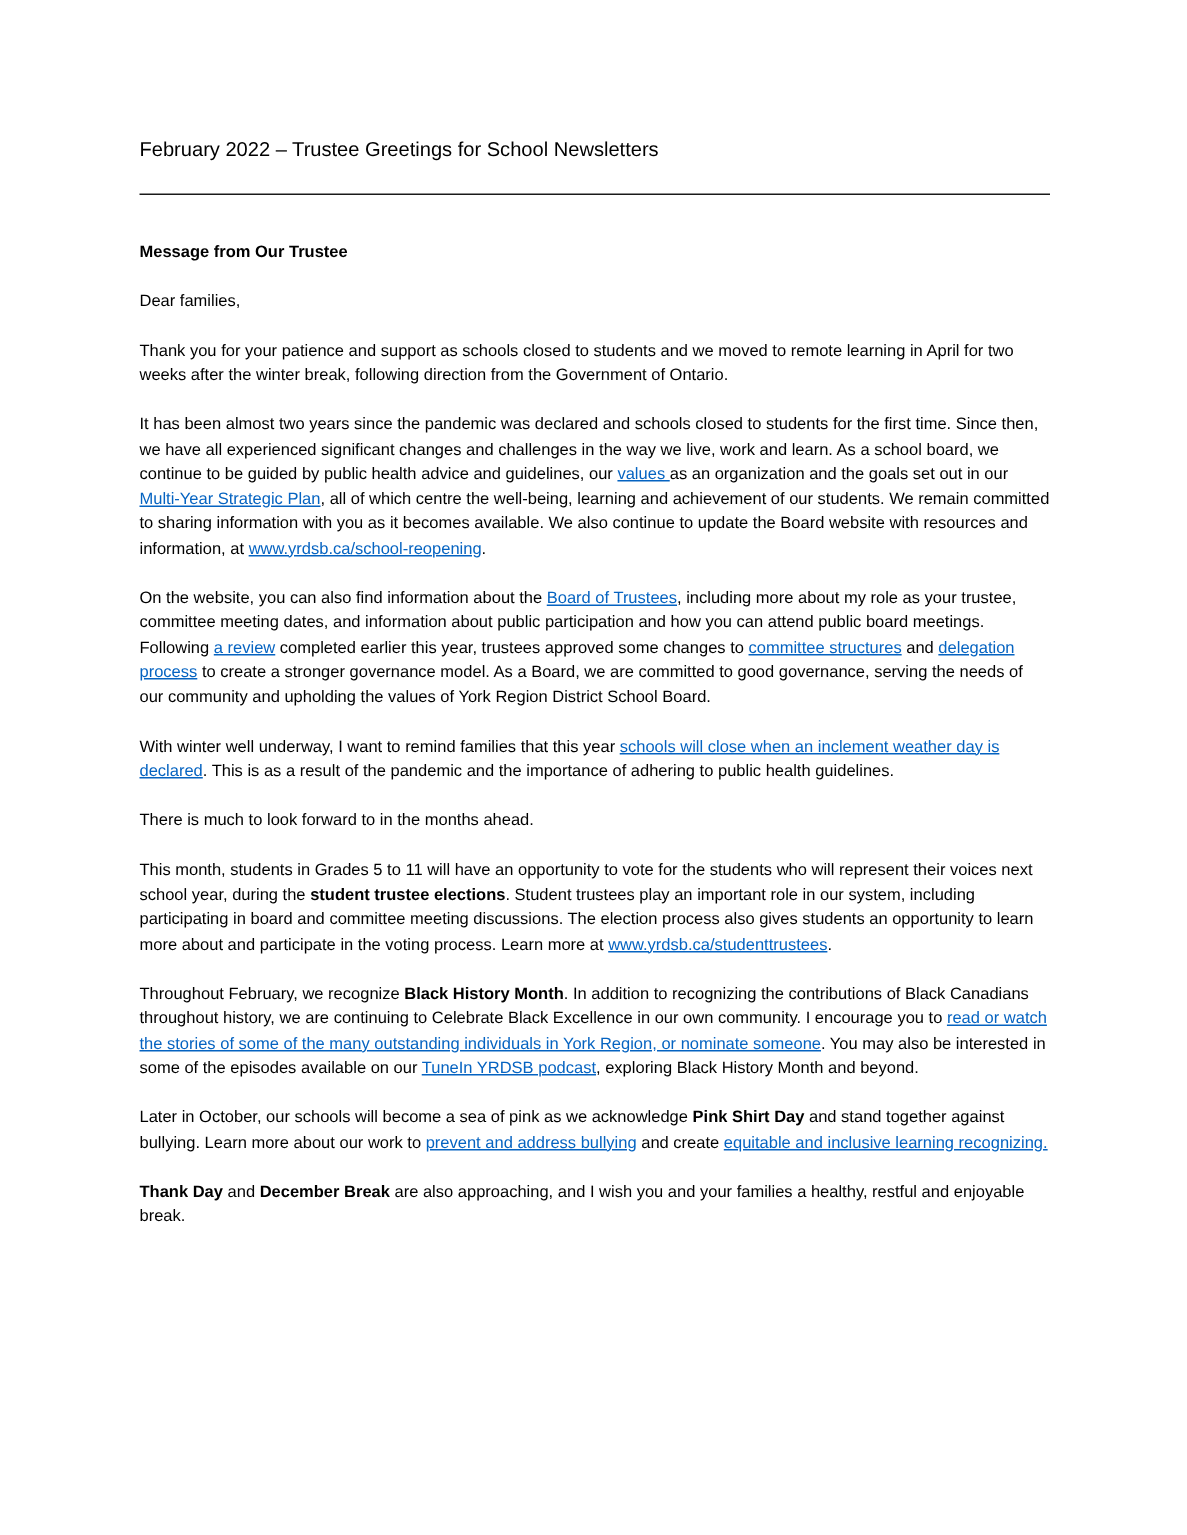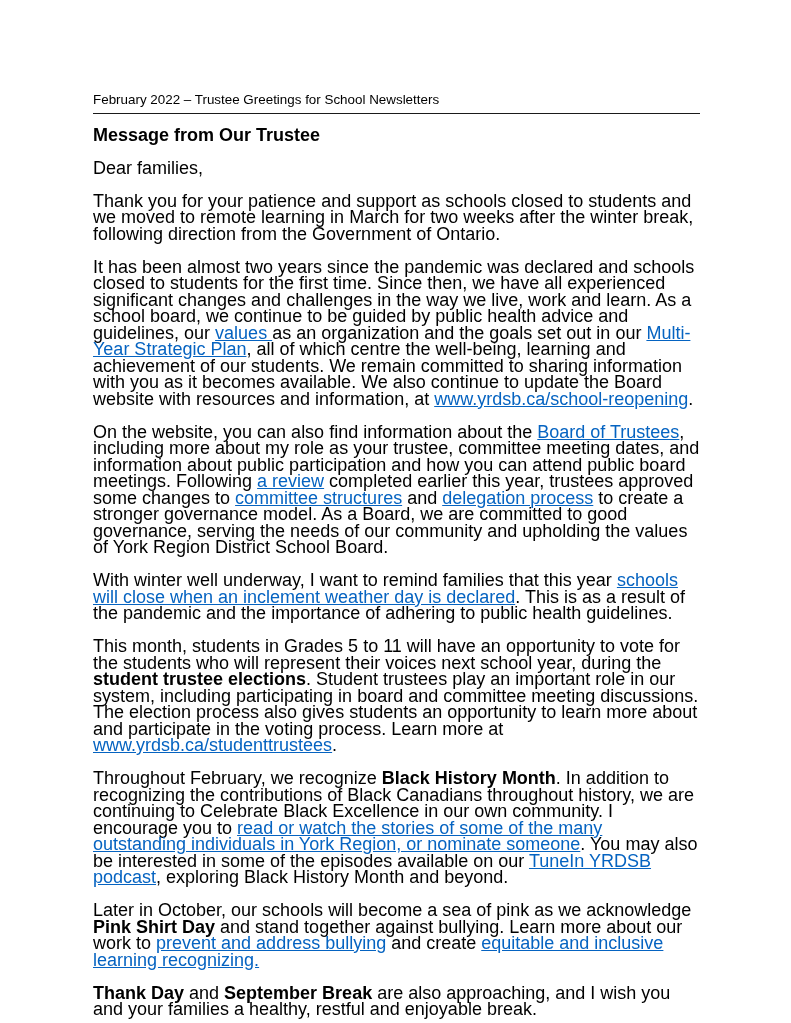--- a/index.html
+++ b/index.html
@@ -18,26 +18,26 @@
     box-sizing: border-box;
     width: 791px;
     height: 1023px;
     padding: 92px 91px 0 93px;
     background: #ffffff;
   }
   .doc-header {
     font-size: 13.4px;
     line-height: 16.5px;
     border-bottom: 1.5px solid #1a1a1a;
-    padding-bottom: 4px;
-    margin-bottom: 13px;
+    padding-bottom: 20px;
+    margin-bottom: 30px;
     white-space: nowrap;
   }
   .doc-body p {
-    font-size: 18px;
+    font-size: 11px;
     line-height: 16.5px;
     margin: 0 0 16.5px 0;
   }
   .doc-body strong {
     font-weight: bold;
   }
   .doc-body a {
     color: var(--link-color, #0563C1);
     text-decoration: underline;
     cursor: pointer;
@@ -46,22 +46,23 @@
 </head>
 <body>
 
 <div class="page">
   <div class="doc-header">
     <span>February 2022 – Trustee Greetings for School Newsletters</span>
   </div>
   <div class="doc-body">
       <p><strong>Message from Our Trustee</strong></p>
       <p><span>Dear families,</span></p>
-      <p><span>Thank you for your patience and support as schools closed to students and we moved to remote learning in March for two weeks after the winter break, following direction from the Government of Ontario.</span></p>
+      <p><span>Thank you for your patience and support as schools closed to students and we moved to remote learning in April for two weeks after the winter break, following direction from the Government of Ontario.</span></p>
       <p><span>It has been almost two years since the pandemic was declared and schools closed to students for the first time. Since then, we have all experienced significant changes and challenges in the way we live, work and learn. As a school board, we continue to be guided by public health advice and guidelines, our </span><a href="#">values </a><span>as an organization and the goals set out in our </span><a href="#">Multi-Year Strategic Plan</a><span>, all of which centre the well-being, learning and achievement of our students. We remain committed to sharing information with you as it becomes available. We also continue to update the Board website with resources and information, at </span><a href="#">www.yrdsb.ca/school-reopening</a><span>.</span></p>
       <p><span>On the website, you can also find information about the </span><a href="#">Board of Trustees</a><span>, including more about my role as your trustee, committee meeting dates, and information about public participation and how you can attend public board meetings. Following </span><a href="#">a review</a><span> completed earlier this year, trustees approved some changes to </span><a href="#">committee structures</a><span> and </span><a href="#">delegation process</a><span> to create a stronger governance model. As a Board, we are committed to good governance, serving the needs of our community and upholding the values of York Region District School Board.</span></p>
       <p><span>With winter well underway, I want to remind families that this year </span><a href="#">schools will close when an inclement weather day is declared</a><span>. This is as a result of the pandemic and the importance of adhering to public health guidelines.</span></p>
+      <p><span>There is much to look forward to in the months ahead.</span></p>
       <p><span>This month, students in Grades 5 to 11 will have an opportunity to vote for the students who will represent their voices next school year, during the </span><strong>student trustee elections</strong><span>. Student trustees play an important role in our system, including participating in board and committee meeting discussions. The election process also gives students an opportunity to learn more about and participate in the voting process. Learn more at </span><a href="#">www.yrdsb.ca/studenttrustees</a><span>.</span></p>
       <p><span>Throughout February, we recognize </span><strong>Black History Month</strong><span>. In addition to recognizing the contributions of Black Canadians throughout history, we are continuing to Celebrate Black Excellence in our own community. I encourage you to </span><a href="#">read or watch the stories of some of the many outstanding individuals in York Region, or nominate someone</a><span>. You may also be interested in some of the episodes available on our </span><a href="#">TuneIn YRDSB podcast</a><span>, exploring Black History Month and beyond.</span></p>
       <p><span>Later in October, our schools will become a sea of pink as we acknowledge </span><strong>Pink Shirt Day</strong><span> and stand together against bullying. Learn more about our work to </span><a href="#">prevent and address bullying</a><span> and create </span><a href="#">equitable and inclusive learning recognizing.</a></p>
-      <p><strong>Thank Day</strong><span> and </span><strong>September Break</strong><span> are also approaching, and I wish you and your families a healthy, restful and enjoyable break.</span></p>
+      <p><strong>Thank Day</strong><span> and </span><strong>December Break</strong><span> are also approaching, and I wish you and your families a healthy, restful and enjoyable break.</span></p>
     </div>
 </div>
 
 </body></html>

